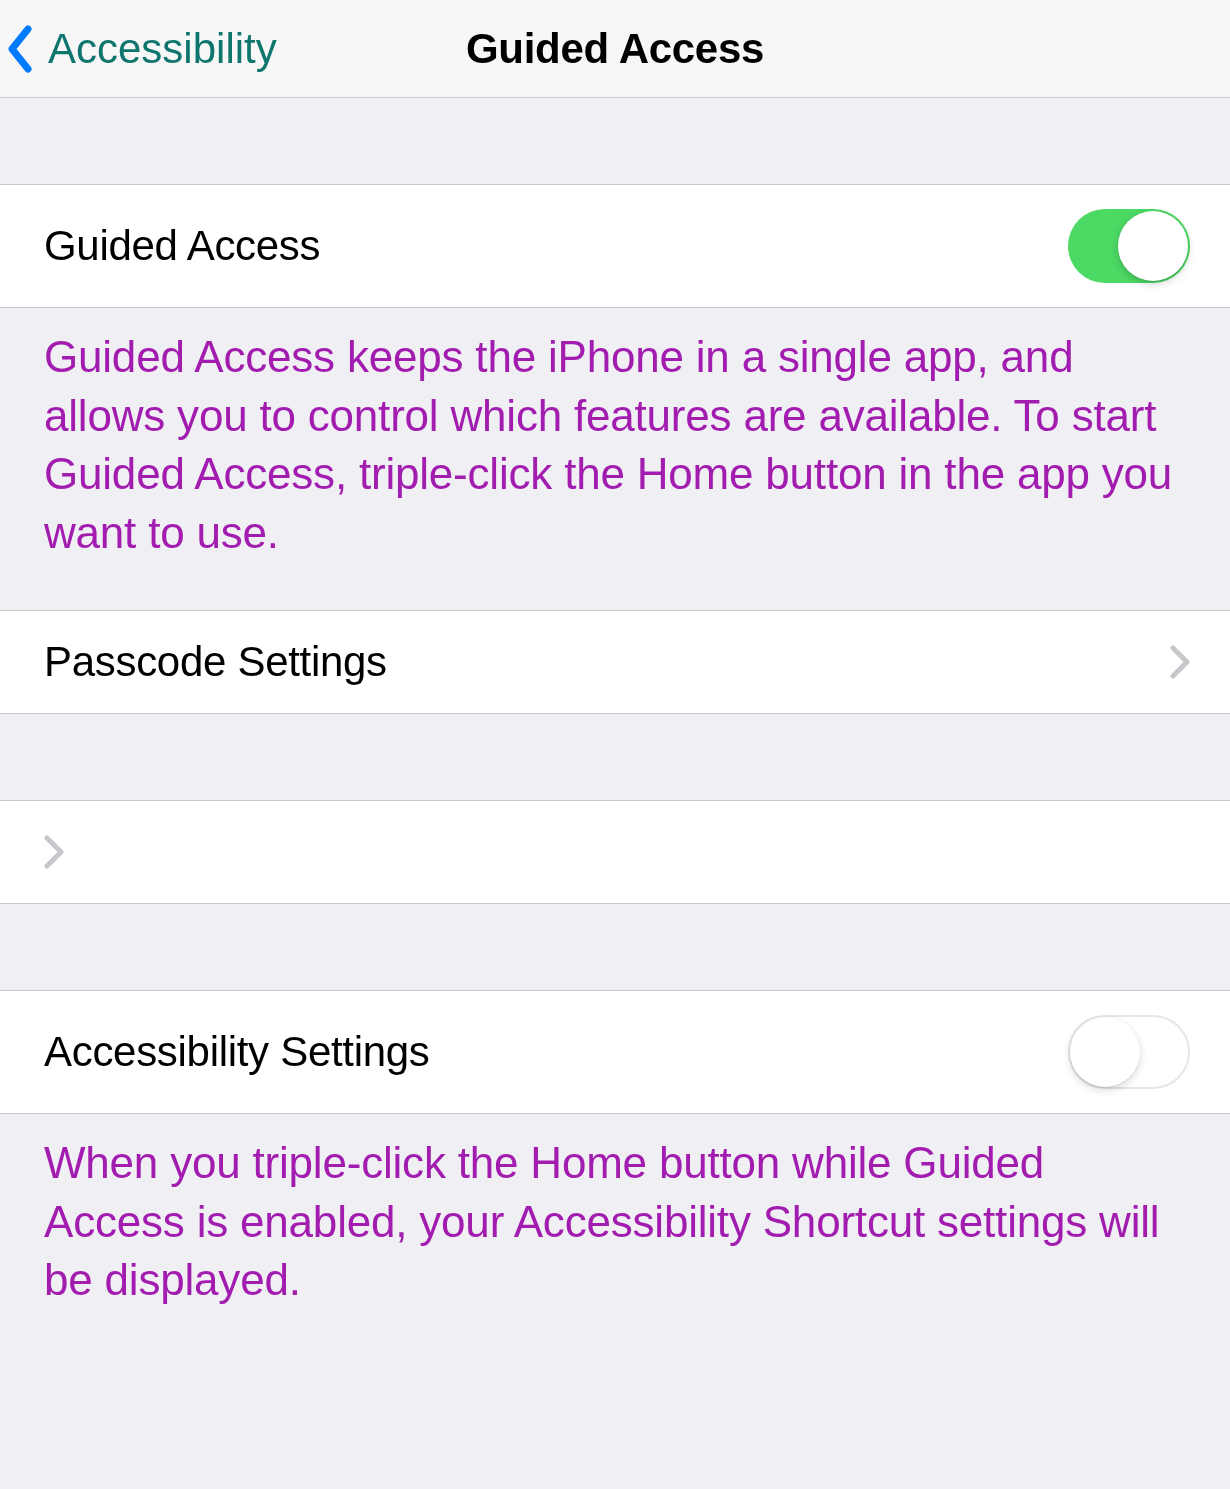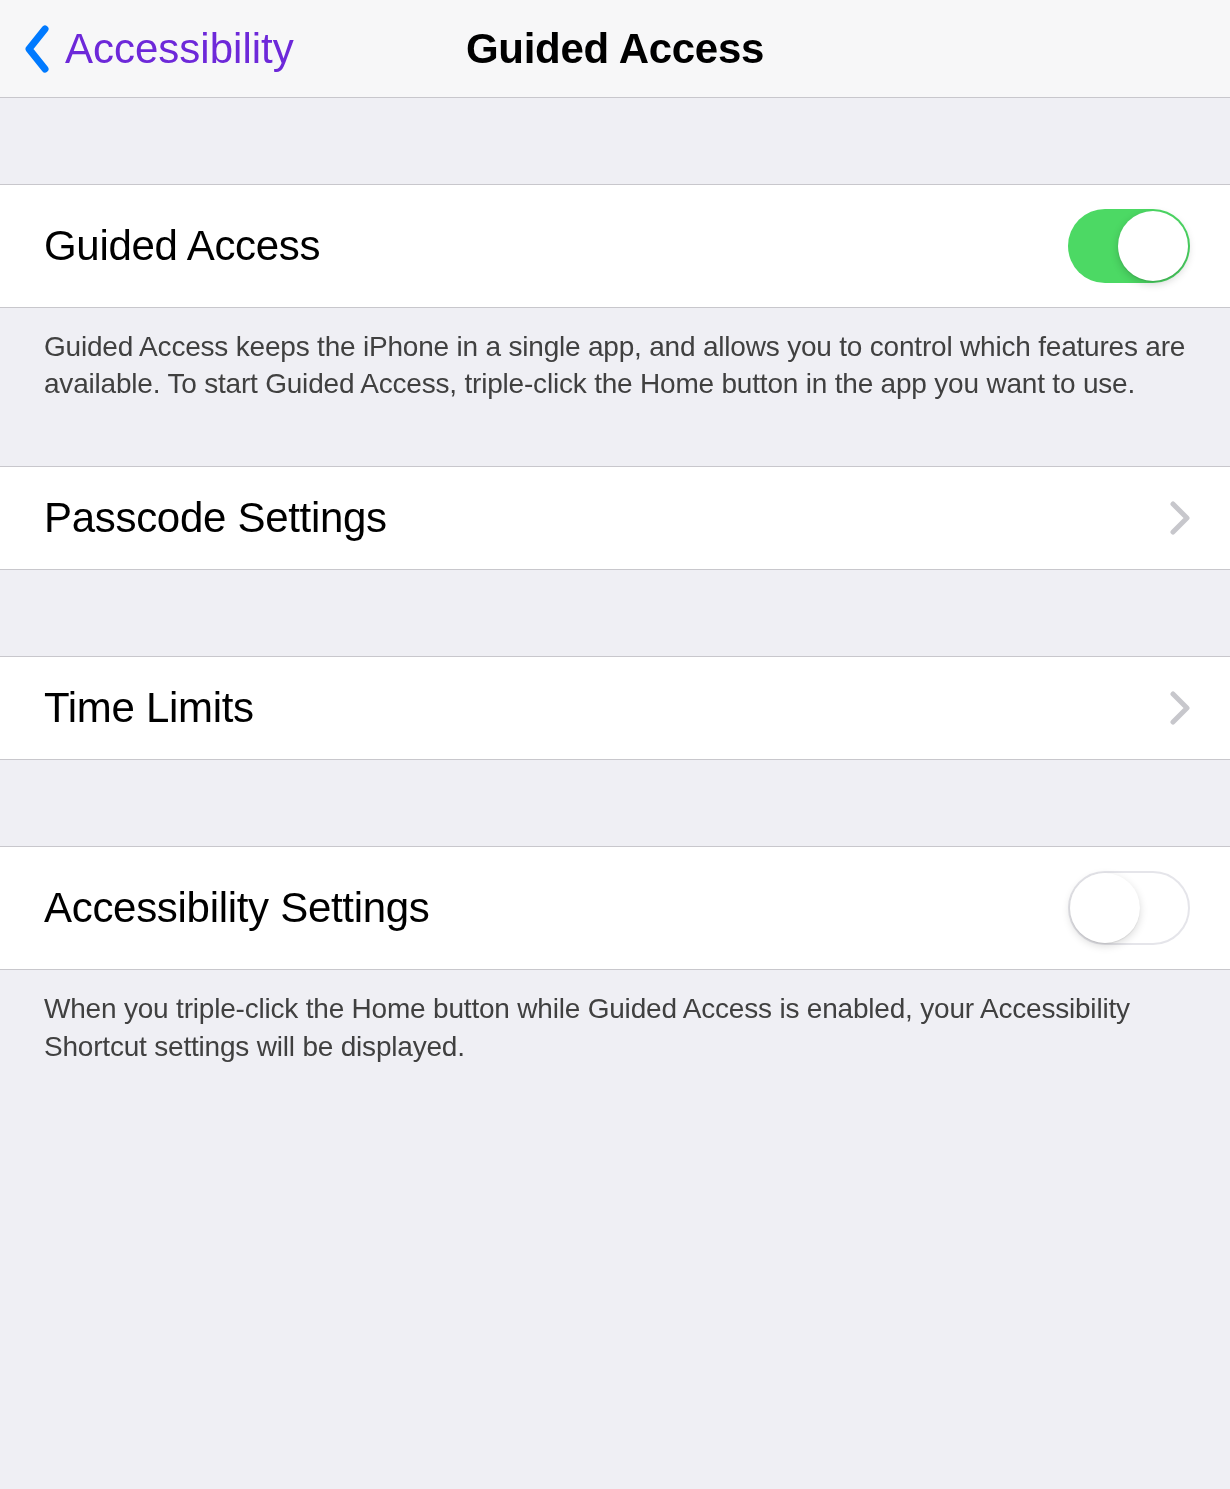--- a/index.html
+++ b/index.html
@@ -16,24 +16,24 @@
     position: relative;
     height: 98px;
     background: #f7f7f8;
     border-bottom: 1px solid #c8c7cc;
     display: flex;
     align-items: center;
   }
   .back-button {
     display: flex;
     align-items: center;
-    color: #6d28d9;
+    color: #0f766e;
     font-size: 42px;
     font-weight: 400;
-    padding-left: 23px;
+    padding-left: 6px;
     cursor: pointer;
     height: 100%;
   }
   .back-chevron {
     width: 28px;
     height: 48px;
     margin-right: 14px;
     display: inline-block;
   }
   .nav-title {
@@ -61,23 +61,23 @@
     justify-content: space-between;
     min-height: 104px;
   }
   .row-label {
     font-size: 42px;
     letter-spacing: -0.3px;
     color: #000;
   }
   .footer-text {
     padding: 20px 44px 28px 44px;
-    font-size: 28px;
+    font-size: 44px;
     line-height: 1.33;
-    color: #404040;
+    color: #a21caf;
     letter-spacing: -0.2px;
   }
 
   
   .chevron {
     width: 20px;
     height: 34px;
     flex: 0 0 auto;
     color: #c7c7cc;
   }
@@ -127,33 +127,32 @@
 <div class="group-gap"></div>
 
 <div class="row">
   <span class="row-label">Guided Access</span>
   <div class="switch on">
     <div class="knob"></div>
   </div>
 </div>
 <div class="footer-text">Guided Access keeps the iPhone in a single app, and allows you to control which features are available. To start Guided Access, triple-click the Home button in the app you want to use.</div>
 
-<div class="row" style="margin-top:36px;">
+<div class="row" style="margin-top:20px;">
   <span class="row-label">Passcode Settings</span>
   <span class="chevron">
     <svg viewBox="0 0 20 34" width="20" height="34">
       <polyline points="3,3 17,17 3,31" fill="none" stroke="#c7c7cc" stroke-width="5" stroke-linecap="round" stroke-linejoin="round"></polyline>
     </svg>
   </span>
 </div>
 
 <div class="group-gap"></div>
 
 <div class="row">
-  <span class="row-label">Time Limits</span>
   <span class="chevron">
     <svg viewBox="0 0 20 34" width="20" height="34">
       <polyline points="3,3 17,17 3,31" fill="none" stroke="#c7c7cc" stroke-width="5" stroke-linecap="round" stroke-linejoin="round"></polyline>
     </svg>
   </span>
 </div>
 
 <div class="group-gap"></div>
 
 <div class="row">

